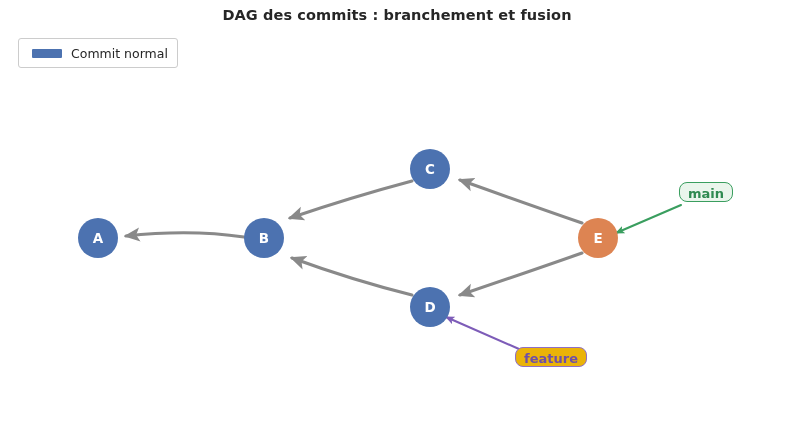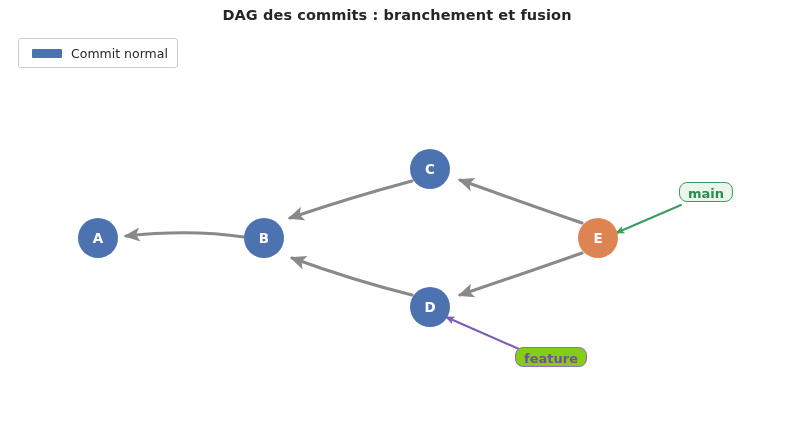--- a/index.html
+++ b/index.html
@@ -96,21 +96,21 @@
     font-weight: bold;
     white-space: nowrap;
     box-sizing: border-box;
   }
   .branch-main {
     background: #eaf5ec;
     border: 1.3px solid #3a9e5f;
     color: #2f8a51;
   }
   .branch-feature {
-    background: #84cc16;
+    background: #eab308;
     border: 1.3px solid #8f6fc4;
     color: #6d4fa8;
   }
 </style>
 </head>
 <body>
 
 <div id="stage">
 
   <div id="chart-title">DAG des commits : branchement et fusion</div>

